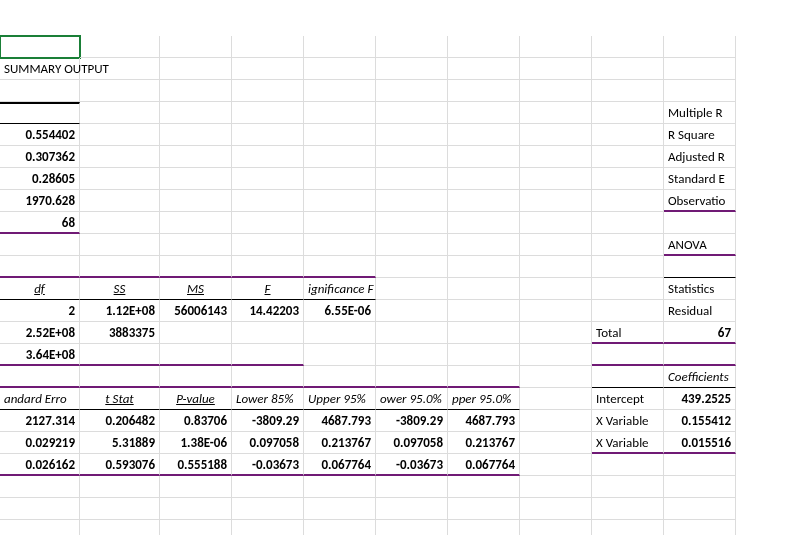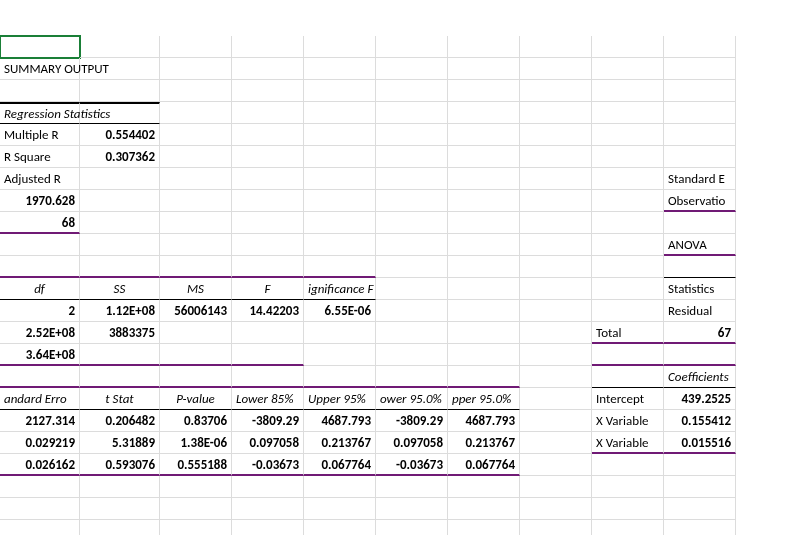--- a/index.html
+++ b/index.html
@@ -32,21 +32,21 @@
   .cell.overflow { overflow: visible; z-index: 1; }
   .num { justify-content: flex-end; font-weight: bold; }
   .italic { font-style: italic; }
   .bb-med { border-bottom: 1px solid #000; }
   .bb-thick { border-bottom: 2px solid #701a75; }
   .bt-thick { border-top: 2px solid #000; }
   .active {
     outline: 2px solid #1a7f37;
     outline-offset: -1px;
   }
-  .center { justify-content: center; }
+  .center { justify-content: center; text-decoration: underline; }
 </style>
 </head>
 <body>
 
 <div class="sheet">
 
   <div class="cell active"></div>
   <div class="cell"></div>
   <div class="cell"></div>
   <div class="cell"></div>
@@ -72,21 +72,20 @@
   <div class="cell"></div>
   <div class="cell"></div>
   <div class="cell"></div>
   <div class="cell"></div>
   <div class="cell"></div>
   <div class="cell"></div>
   <div class="cell"></div>
   <div class="cell"></div>
   <div class="cell"></div>
 
-  <div class="cell italic overflow bt-thick bb-med">Regression Statistics</div>
   <div class="cell bt-thick bb-med"></div>
   <div class="cell"></div>
   <div class="cell"></div>
   <div class="cell"></div>
   <div class="cell"></div>
   <div class="cell"></div>
   <div class="cell"></div>
   <div class="cell"></div>
   <div class="cell"></div>
 
@@ -106,20 +105,21 @@
   <div class="cell"></div>
     <div class="cell"></div>
     <div class="cell"></div>
     <div class="cell"></div>
     <div class="cell"></div>
     <div class="cell"></div>
     <div class="cell"></div>
     <div class="cell"></div>
 
   <div class="cell">Adjusted R</div>
+  <div class="cell num">0.28605</div>
   <div class="cell"></div>
     <div class="cell"></div>
     <div class="cell"></div>
     <div class="cell"></div>
     <div class="cell"></div>
     <div class="cell"></div>
     <div class="cell"></div>
     <div class="cell"></div>
 
   <div class="cell">Standard E</div>

